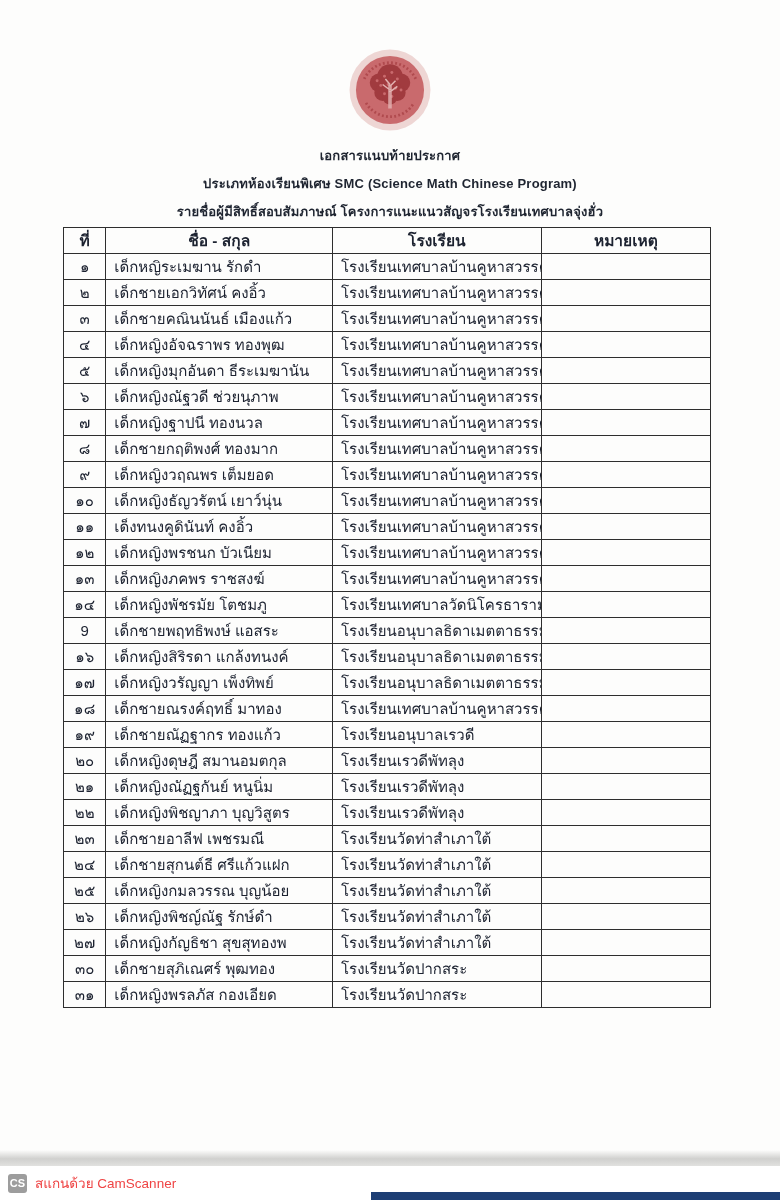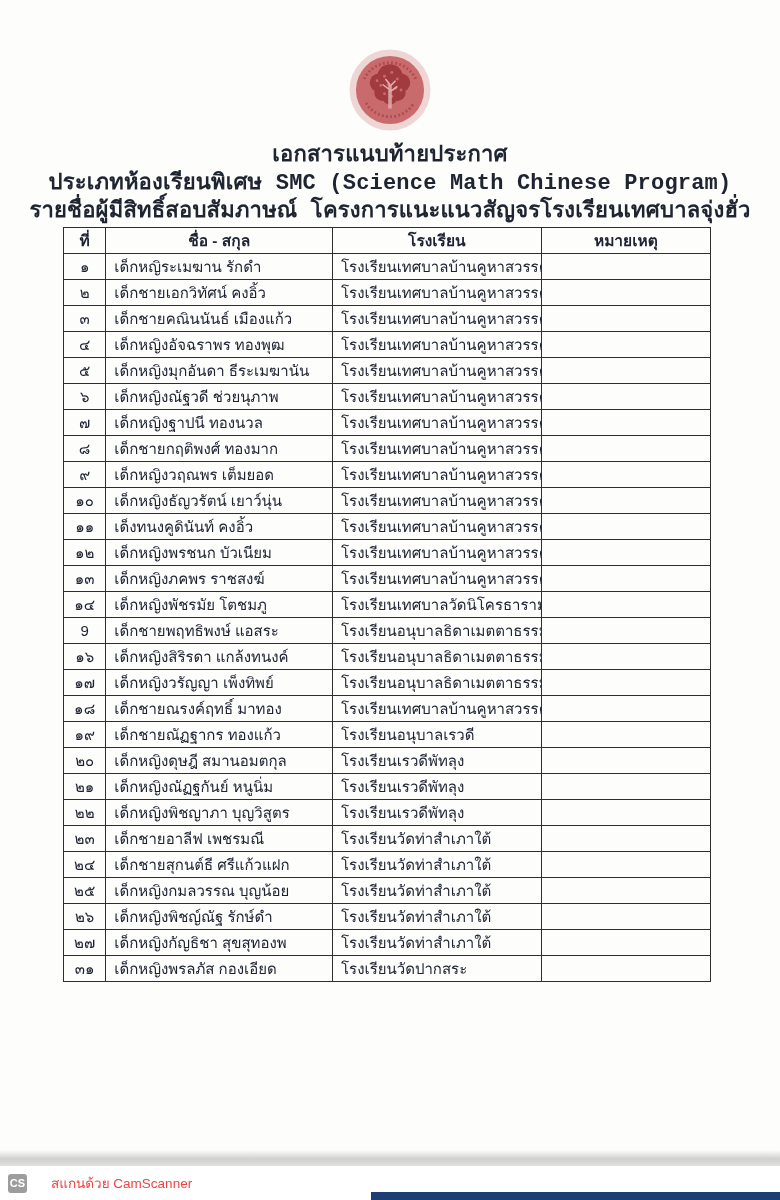--- a/index.html
+++ b/index.html
@@ -18,23 +18,22 @@
     position:absolute;top:44px;left:0;right:0;
     display:flex;justify-content:center;
   }
   .seal-wrap svg{width:92px;height:92px;}
   
   .titles{
     position:absolute;top:142px;left:0;right:0;
     text-align:center;color:#1e2430;
   }
   .title-line{
-    font-weight:700;font-size:22px;line-height:28px;
+    font-weight:700;font-size:13px;line-height:28px;
     letter-spacing:.2px;
-    font-family:Liberation Mono, monospace;
   }
   
   .tbl{
     position:absolute;top:227px;left:63px;
     width:648px;border-collapse:collapse;table-layout:fixed;
     font-size:15px;color:#1c2230;
   }
   .tbl th,.tbl td{
     border:1.4px solid #2e2e2e;
     height:25px;padding:0 0 0 8px;
@@ -49,21 +48,21 @@
   .tbl td.cell-no{text-align:center;padding:0;}
   
   .scan-shadow{
     position:absolute;left:0;right:0;bottom:34px;height:16px;
     background:linear-gradient(180deg,rgba(190,190,188,0) 0%,#c8c8c6 55%,#dcdcda 100%);
     opacity:.85;
   }
   .footer{
     position:absolute;left:0;right:0;bottom:0;height:34px;
     background:#ffffff;
-    display:flex;align-items:center;gap:24px;
+    display:flex;align-items:center;gap:8px;
     padding-left:8px;box-sizing:border-box;
   }
   .cs-badge{
     width:19px;height:19px;border-radius:3px;
     background:#9d9d9d;color:#ffffff;
     font-size:11px;font-weight:700;
     display:flex;align-items:center;justify-content:center;
   }
   .footer-text{color:#ef4444;font-size:13.5px;}
   .bottom-blue-bar{
@@ -287,20 +286,26 @@
           <td class="cell-school">โรงเรียนวัดท่าสำเภาใต้</td>
           <td class="cell-remark"></td>
         </tr>
         <tr>
           <td class="cell-no">๒๗</td>
           <td class="cell-name">เด็กหญิงกัญธิชา สุขสุทองพ</td>
           <td class="cell-school">โรงเรียนวัดท่าสำเภาใต้</td>
           <td class="cell-remark"></td>
         </tr>
         <tr>
+          <td class="cell-no">๓๐</td>
+          <td class="cell-name">เด็กชายสุภิเณศร์ พุฒทอง</td>
+          <td class="cell-school">โรงเรียนวัดปากสระ</td>
+          <td class="cell-remark"></td>
+        </tr>
+        <tr>
           <td class="cell-no">๓๑</td>
           <td class="cell-name">เด็กหญิงพรลภัส กองเอียด</td>
           <td class="cell-school">โรงเรียนวัดปากสระ</td>
           <td class="cell-remark"></td>
         </tr>
       </tbody>
   </table>
 
   <div class="scan-shadow"></div>
 

